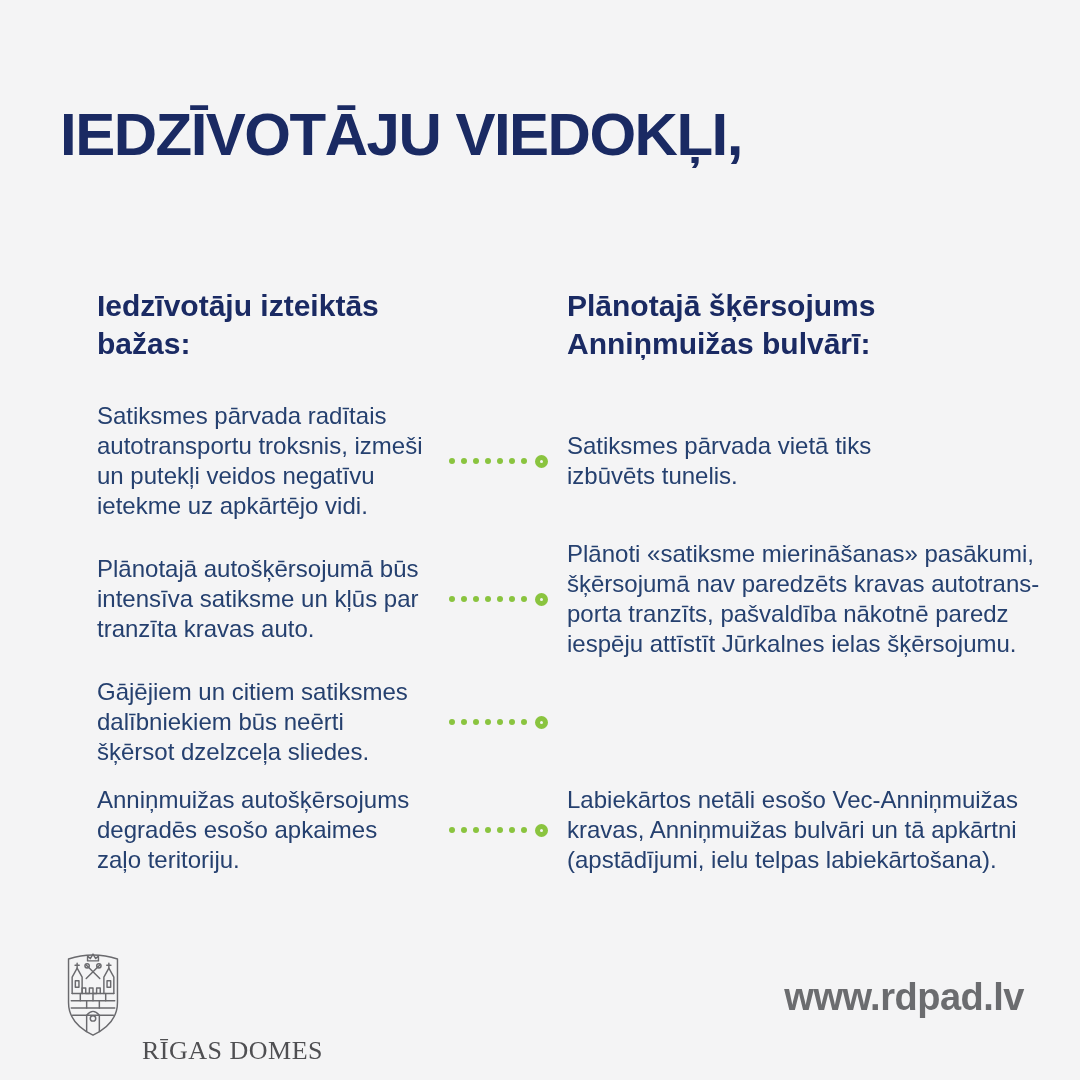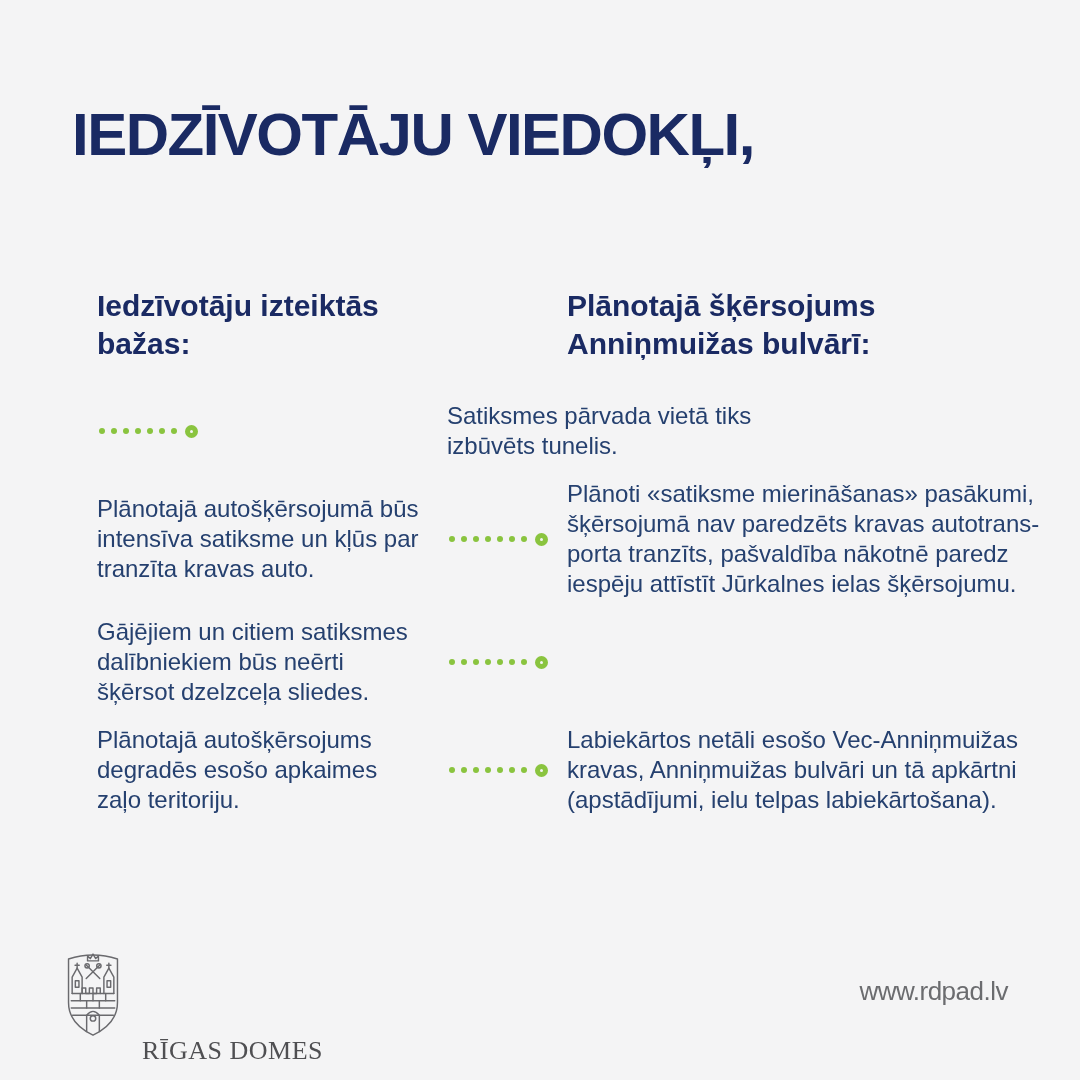--- a/index.html
+++ b/index.html
@@ -7,41 +7,41 @@
     --footer_text:#4f4f52; --website:#6b6c6f; --logo:#6a6a6e;
   }
   *{box-sizing:border-box;}
   html,body{margin:0;padding:0;}
   body{
     width:1080px;height:1080px;position:relative;overflow:hidden;
     background:var(--bg);
     font-family:"Liberation Sans","DejaVu Sans",sans-serif;
   }
   
-  .title{position:absolute;left:72px;top:52px;font-weight:bold;font-size:60px;letter-spacing:-1.5px;line-height:85px;}
+  .title{position:absolute;left:60px;top:52px;font-weight:bold;font-size:60px;letter-spacing:-1.5px;line-height:85px;}
   .title .l1{display:block;color:var(--navy);}
   .title .l2{display:block;color:var(--green);}
   
   .content{position:absolute;left:72px;top:287px;width:990px;margin-left:25px;}
   .grid-row{display:grid;grid-template-columns:350px 120px 520px;align-items:center;margin-bottom:18px;}
   .headers{margin-bottom:38px;align-items:start;}
   .col-header{font-size:30px;font-weight:bold;color:var(--navy);line-height:38px;white-space:pre;}
   .cell-text{font-size:24px;color:var(--body);line-height:30px;white-space:pre;}
   
   .connector{display:flex;align-items:center;gap:6px;padding-left:2px;}
   .connector .dot{width:6px;height:6px;border-radius:50%;background:var(--green);flex:0 0 auto;}
   .connector .ring{width:13px;height:13px;border-radius:50%;border:5px solid var(--green);margin-left:2px;flex:0 0 auto;}
   
   .footer-logo{position:absolute;left:64px;top:948px;color:var(--logo);}
   .footer-org{
     position:absolute;left:142px;top:966px;white-space:pre;
     font-family:"Liberation Serif","DejaVu Serif",serif;
     font-size:26px;line-height:34px;color:var(--footer_text);letter-spacing:0.5px;
   }
-  .site{position:absolute;right:72px;top:976px;font-size:26px;font-weight:normal;color:var(--website);letter-spacing:-0.5px;}
+  .site{position:absolute;right:56px;top:976px;font-size:38px;font-weight:bold;color:var(--website);letter-spacing:-0.5px;}
 </style>
 </head>
 <body>
 
 <div>
 
   <h1 class="title">
     <span class="l1">IEDZĪVOTĀJU VIEDOKĻI,</span>
   </h1>
 
@@ -49,20 +49,24 @@
 
     <div class="grid-row headers">
       <div class="col-header">Iedzīvotāju izteiktās
 bažas:</div>
       <div></div>
       <div class="col-header">Plānotajā šķērsojums
 Anniņmuižas bulvārī:</div>
     </div>
 
     <div class="grid-row">
+      <div class="cell-text">Satiksmes pārvada radītais
+autotransportu troksnis, izmeši
+un putekļi veidos negatīvu
+ietekme uz apkārtējo vidi.</div>
       <div class="connector">
           <span class="dot"></span>
           <span class="dot"></span>
           <span class="dot"></span>
           <span class="dot"></span>
           <span class="dot"></span>
           <span class="dot"></span>
           <span class="dot"></span>
           <span class="ring"></span>
         </div>
@@ -100,21 +104,21 @@
           <span class="dot"></span>
           <span class="dot"></span>
           <span class="dot"></span>
           <span class="dot"></span>
           <span class="dot"></span>
           <span class="ring"></span>
         </div>
     </div>
 
     <div class="grid-row">
-      <div class="cell-text">Plānotajā autošķērsojums
+      <div class="cell-text">Anniņmuižas autošķērsojums
 degradēs esošo apkaimes
 zaļo teritoriju.</div>
       <div class="connector">
           <span class="dot"></span>
           <span class="dot"></span>
           <span class="dot"></span>
           <span class="dot"></span>
           <span class="dot"></span>
           <span class="dot"></span>
           <span class="dot"></span>

